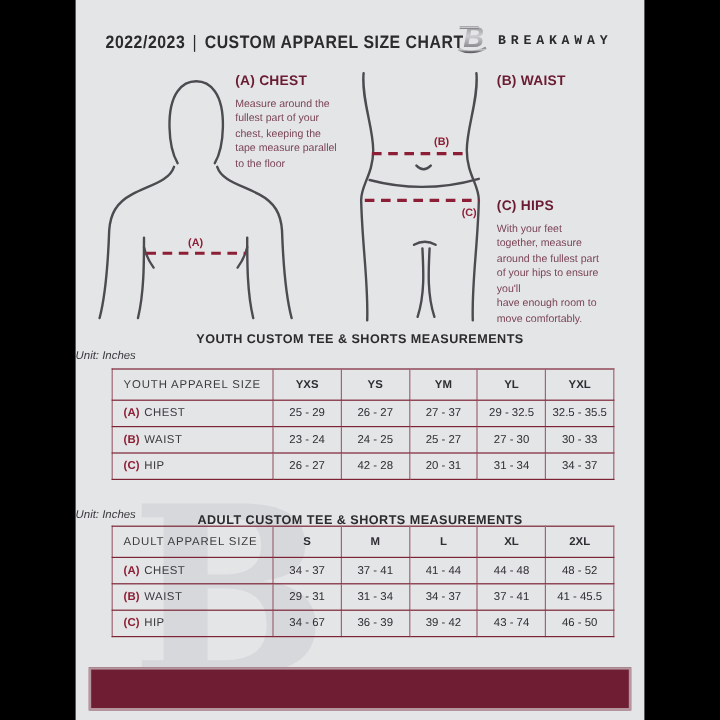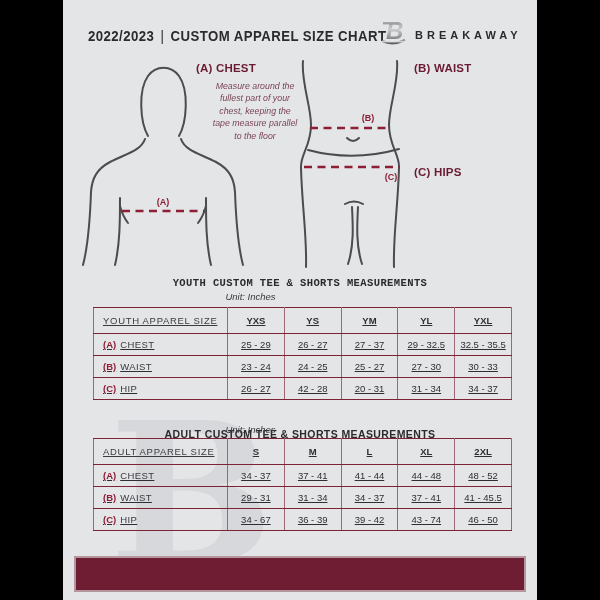--- a/index.html
+++ b/index.html
@@ -14,50 +14,50 @@
   
   .hdr-title{
     position:absolute;left:25px;top:27px;
     font-size:15px;font-weight:700;color:#2b2b2e;letter-spacing:.5px;
     transform:scaleX(.88);transform-origin:left center;white-space:nowrap;
   }
   .hdr-title .sep{margin:0 7px;color:#2b2b2e;font-weight:400;}
   .brand-logo{position:absolute;left:318px;top:17px;}
   .brand-name{
     position:absolute;left:352px;top:29px;
-    font-size:11px;font-weight:700;color:#2b2b2e;letter-spacing:4px;white-space:nowrap;
+    font-size:11px;font-weight:700;color:#2b2b2e;letter-spacing:4px;white-space:nowrap;font-family:Liberation Mono, monospace;
   }
   
   .fig{position:absolute;}
   .guide-block{position:absolute;width:118px;z-index:1;}
   .guide-h{font-size:11.5px;font-weight:700;color:#6a1b31;letter-spacing:.2px;}
   .guide-p{
-    margin-top:6px;font-size:8.8px;font-style:italic;color:#7a4455;
-    line-height:1.42;white-space:pre-line;text-align:center;
+    margin-top:6px;font-size:8.8px;color:#7a4455;
+    line-height:1.42;white-space:pre-line;
   }
   
   .sec-title{
     position:absolute;left:0;width:474px;text-align:center;
     font-size:10.5px;font-weight:700;color:#2b2b2e;letter-spacing:.4px;z-index:1;
   }
   .sec-unit{
-    position:absolute;left:0;width:375px;text-align:center;
+    position:absolute;left:0;width:375px;
     font-size:9.5px;font-style:italic;color:#3a3a3e;z-index:1;
   }
   
   table.size{
     position:absolute;left:30px;width:418px;border-collapse:collapse;
     table-layout:fixed;z-index:1;background:transparent;
   }
   table.size col.c0{width:134px;}
   table.size col.cs{width:56.8px;}
   table.size th,table.size td{
     border-left:1px solid #a06673;border-right:1px solid #a06673;
     border-top:1.5px solid #7c2335;border-bottom:1.5px solid #7c2335;
-    padding:0;text-align:center;color:#2e2e33;font-size:9.5px;text-decoration:underline;
+    padding:0;text-align:center;color:#2e2e33;font-size:9.5px;
   }
   table.size tr.head th{height:25px;font-weight:700;}
   table.size tr.head th.lbl{
     font-weight:400;letter-spacing:.7px;color:#3c3c40;font-size:9.5px;
   }
   table.size td{height:21px;}
   table.size .lbl{text-align:left;padding-left:9px;}
   table.size td .key{color:#8c1e35;font-weight:700;margin-right:4px;}
   table.size td .word{color:#3a3a3e;letter-spacing:.4px;}
   
@@ -136,23 +136,30 @@
     <line x1="21" y1="109" x2="116" y2="109" stroke="#8c1e35" stroke-width="2.6" stroke-dasharray="8 5.5"></line>
     <text x="108" y="122" text-anchor="middle" font-size="9" font-weight="bold" fill="#8c1e35">(C)</text>
   </svg>
 
   <div class="guide-block" style="left:351px;top:62px;">
     <div class="guide-h">(B) WAIST</div>
   </div>
 
   <div class="guide-block" style="left:351px;top:166px;">
     <div class="guide-h">(C) HIPS</div>
-  </div>
-
-  <div class="sec-title" style="top:277px;font-family:Liberation Mono, monospace;">YOUTH CUSTOM TEE &amp; SHORTS MEASUREMENTS</div>
+    <div class="guide-p">With your feet
+together, measure
+around the fullest part
+of your hips to ensure
+you'll
+have enough room to
+move comfortably.</div>
+  </div>
+
+  <div class="sec-title" style="top:277px;">YOUTH CUSTOM TEE &amp; SHORTS MEASUREMENTS</div>
   <div class="sec-unit" style="top:291px;">Unit: Inches</div>
 
   <table class="size" style="top:307px;">
     <colgroup>
         <col class="c0">
         <col class="cs">
         <col class="cs">
         <col class="cs">
         <col class="cs">
         <col class="cs">

